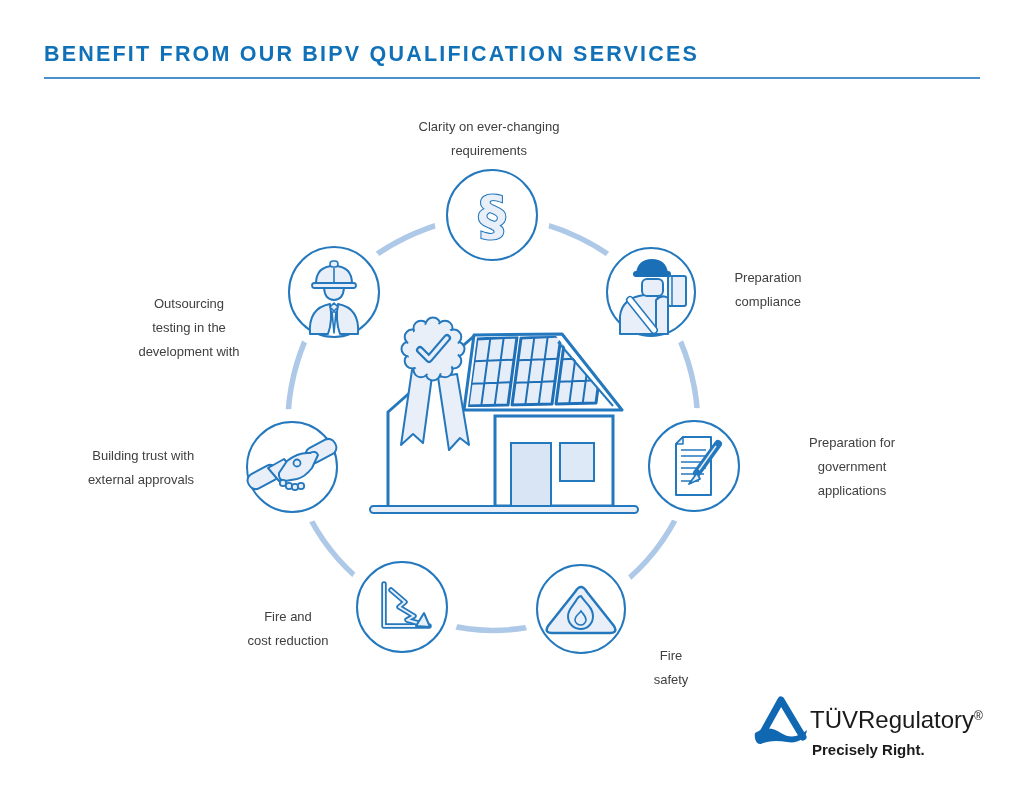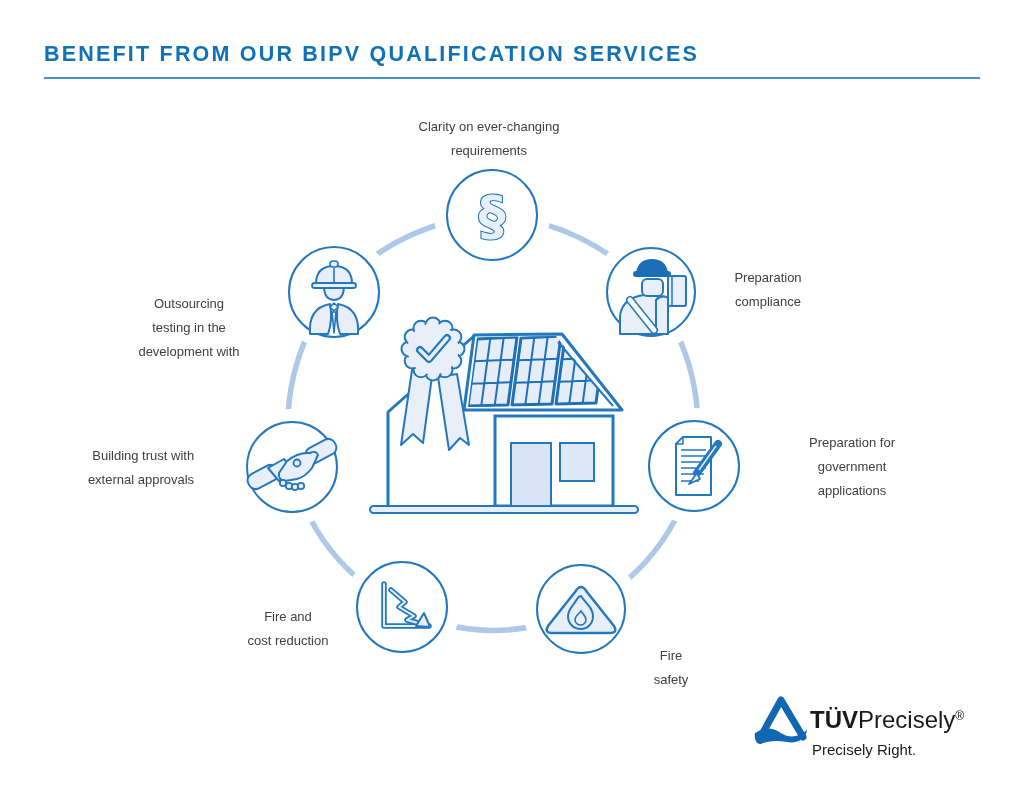--- a/index.html
+++ b/index.html
@@ -6,23 +6,23 @@
   body{width:1024px;height:800px;background:#ffffff;position:relative;overflow:hidden;
        font-family:"Liberation Sans",sans-serif;}
   .stage{position:absolute;left:0;top:0;width:1024px;height:800px;}
   .title{position:absolute;left:44px;top:34px;font-size:21.5px;font-weight:bold;
          letter-spacing:2.2px;color:#1171b8;white-space:nowrap;margin-top:8px;}
   .title-underline{position:absolute;left:44px;top:77px;width:936px;height:2px;background:#4a90cc;}
   .benefit-label{position:absolute;transform:translateX(-50%);text-align:center;
          color:#404040;font-size:13px;line-height:24px;white-space:nowrap;}
   svg{position:absolute;left:0;top:0;}
   .logo-wordmark{position:absolute;left:810px;top:706px;color:#1a1a1a;font-size:24px;white-space:nowrap;}
-  .logo-wordmark .bold{font-weight:bold;}
+  .logo-wordmark .bold{font-weight:normal;}
   .logo-wordmark sup{font-size:12px;vertical-align:8px;}
-  .logo-tagline{position:absolute;left:812px;top:741px;color:#1a1a1a;font-size:15px;font-weight:normal;}
+  .logo-tagline{position:absolute;left:812px;top:741px;color:#1a1a1a;font-size:15px;font-weight:bold;}
 </style>
 </head>
 <body>
 
 <div class="stage">
 
   <div class="title">BENEFIT FROM OUR BIPV QUALIFICATION SERVICES</div>
   <div class="title-underline"></div>
 
   <svg width="1024" height="800" viewBox="0 0 1024 800">
@@ -189,16 +189,16 @@
   <div class="benefit-label" style="left:141px;top:444px;text-align:right;">
     <div>Building trust with</div>
     <div>external approvals</div>
   </div>
   <div class="benefit-label" style="left:189px;top:256px;margin-top:36px;">
     <div>Outsourcing</div>
     <div>testing in the</div>
     <div>development with</div>
   </div>
 
-  <div class="logo-wordmark"><span class="bold">TÜV</span><span>Precisely</span><sup>®</sup></div>
+  <div class="logo-wordmark"><span class="bold">TÜV</span><span>Regulatory</span><sup>®</sup></div>
   <div class="logo-tagline">Precisely Right.</div>
 
 </div>
 
 </body></html>

